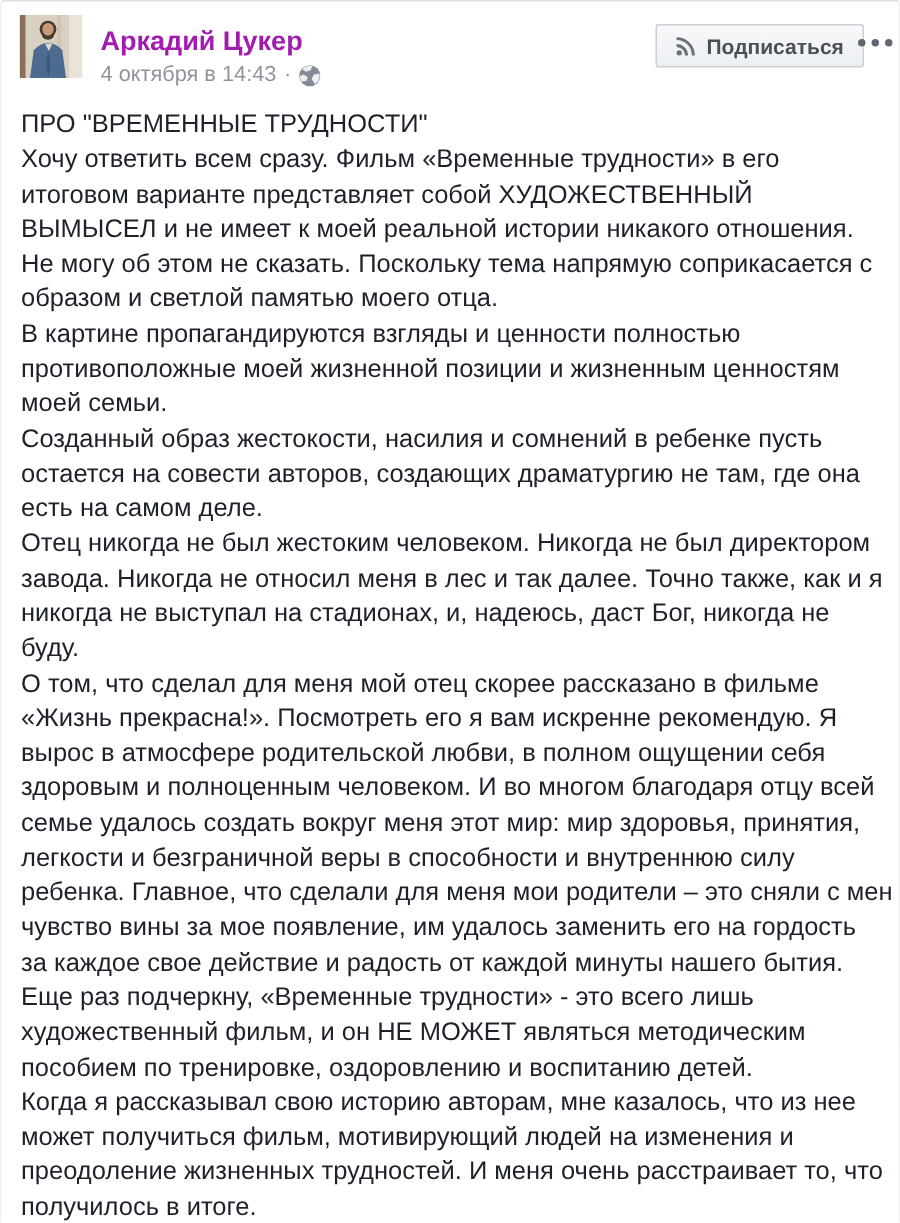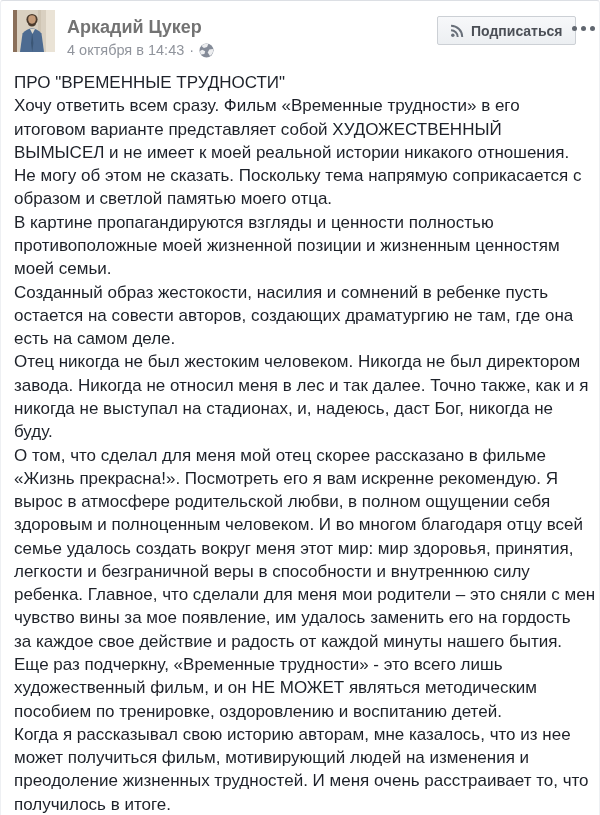--- a/index.html
+++ b/index.html
@@ -2,21 +2,21 @@
 <html><head>
 <meta charset="utf-8">
 <style>
   html,body{margin:0;padding:0;background:#fff;}
   body{width:600px;height:815px;overflow:hidden;font-family:"Liberation Sans",sans-serif;}
   .card{position:relative;width:600px;height:815px;box-sizing:border-box;background:#fff;
         border-top:1px solid #dcdfe4;border-left:1px solid #eef0f3;border-right:1px solid #eef0f3;
         border-radius:3px 3px 0 0;}
   .avatar{position:absolute;left:12px;top:9px;width:42px;height:42px;cursor:pointer;overflow:hidden;}
   .author{position:absolute;left:66px;top:15px;font-size:18px;line-height:22px;font-weight:bold;
-          color:#737373;text-decoration:none;cursor:pointer;}
+          color:#a21caf;text-decoration:none;cursor:pointer;}
   .meta{position:absolute;left:66px;top:40px;height:18px;display:flex;align-items:center;gap:5px;
         font-size:14.5px;color:#90949c;}
   .meta .ts{cursor:pointer;}
   .globe{width:15px;height:15px;display:inline-block;}
   .follow-btn{position:absolute;left:436px;top:15px;height:29px;box-sizing:border-box;
         display:flex;align-items:center;gap:7px;padding:0 12px;
         background:linear-gradient(#f7f8fa,#eceff2);border:1px solid #ccd0d5;border-radius:2px;
         font-family:"Liberation Sans",sans-serif;font-size:14px;font-weight:bold;color:#4b4f56;cursor:pointer;}
   .more{position:absolute;left:566px;top:20px;width:32px;height:14px;display:flex;
         align-items:center;justify-content:center;gap:4px;cursor:pointer;}

